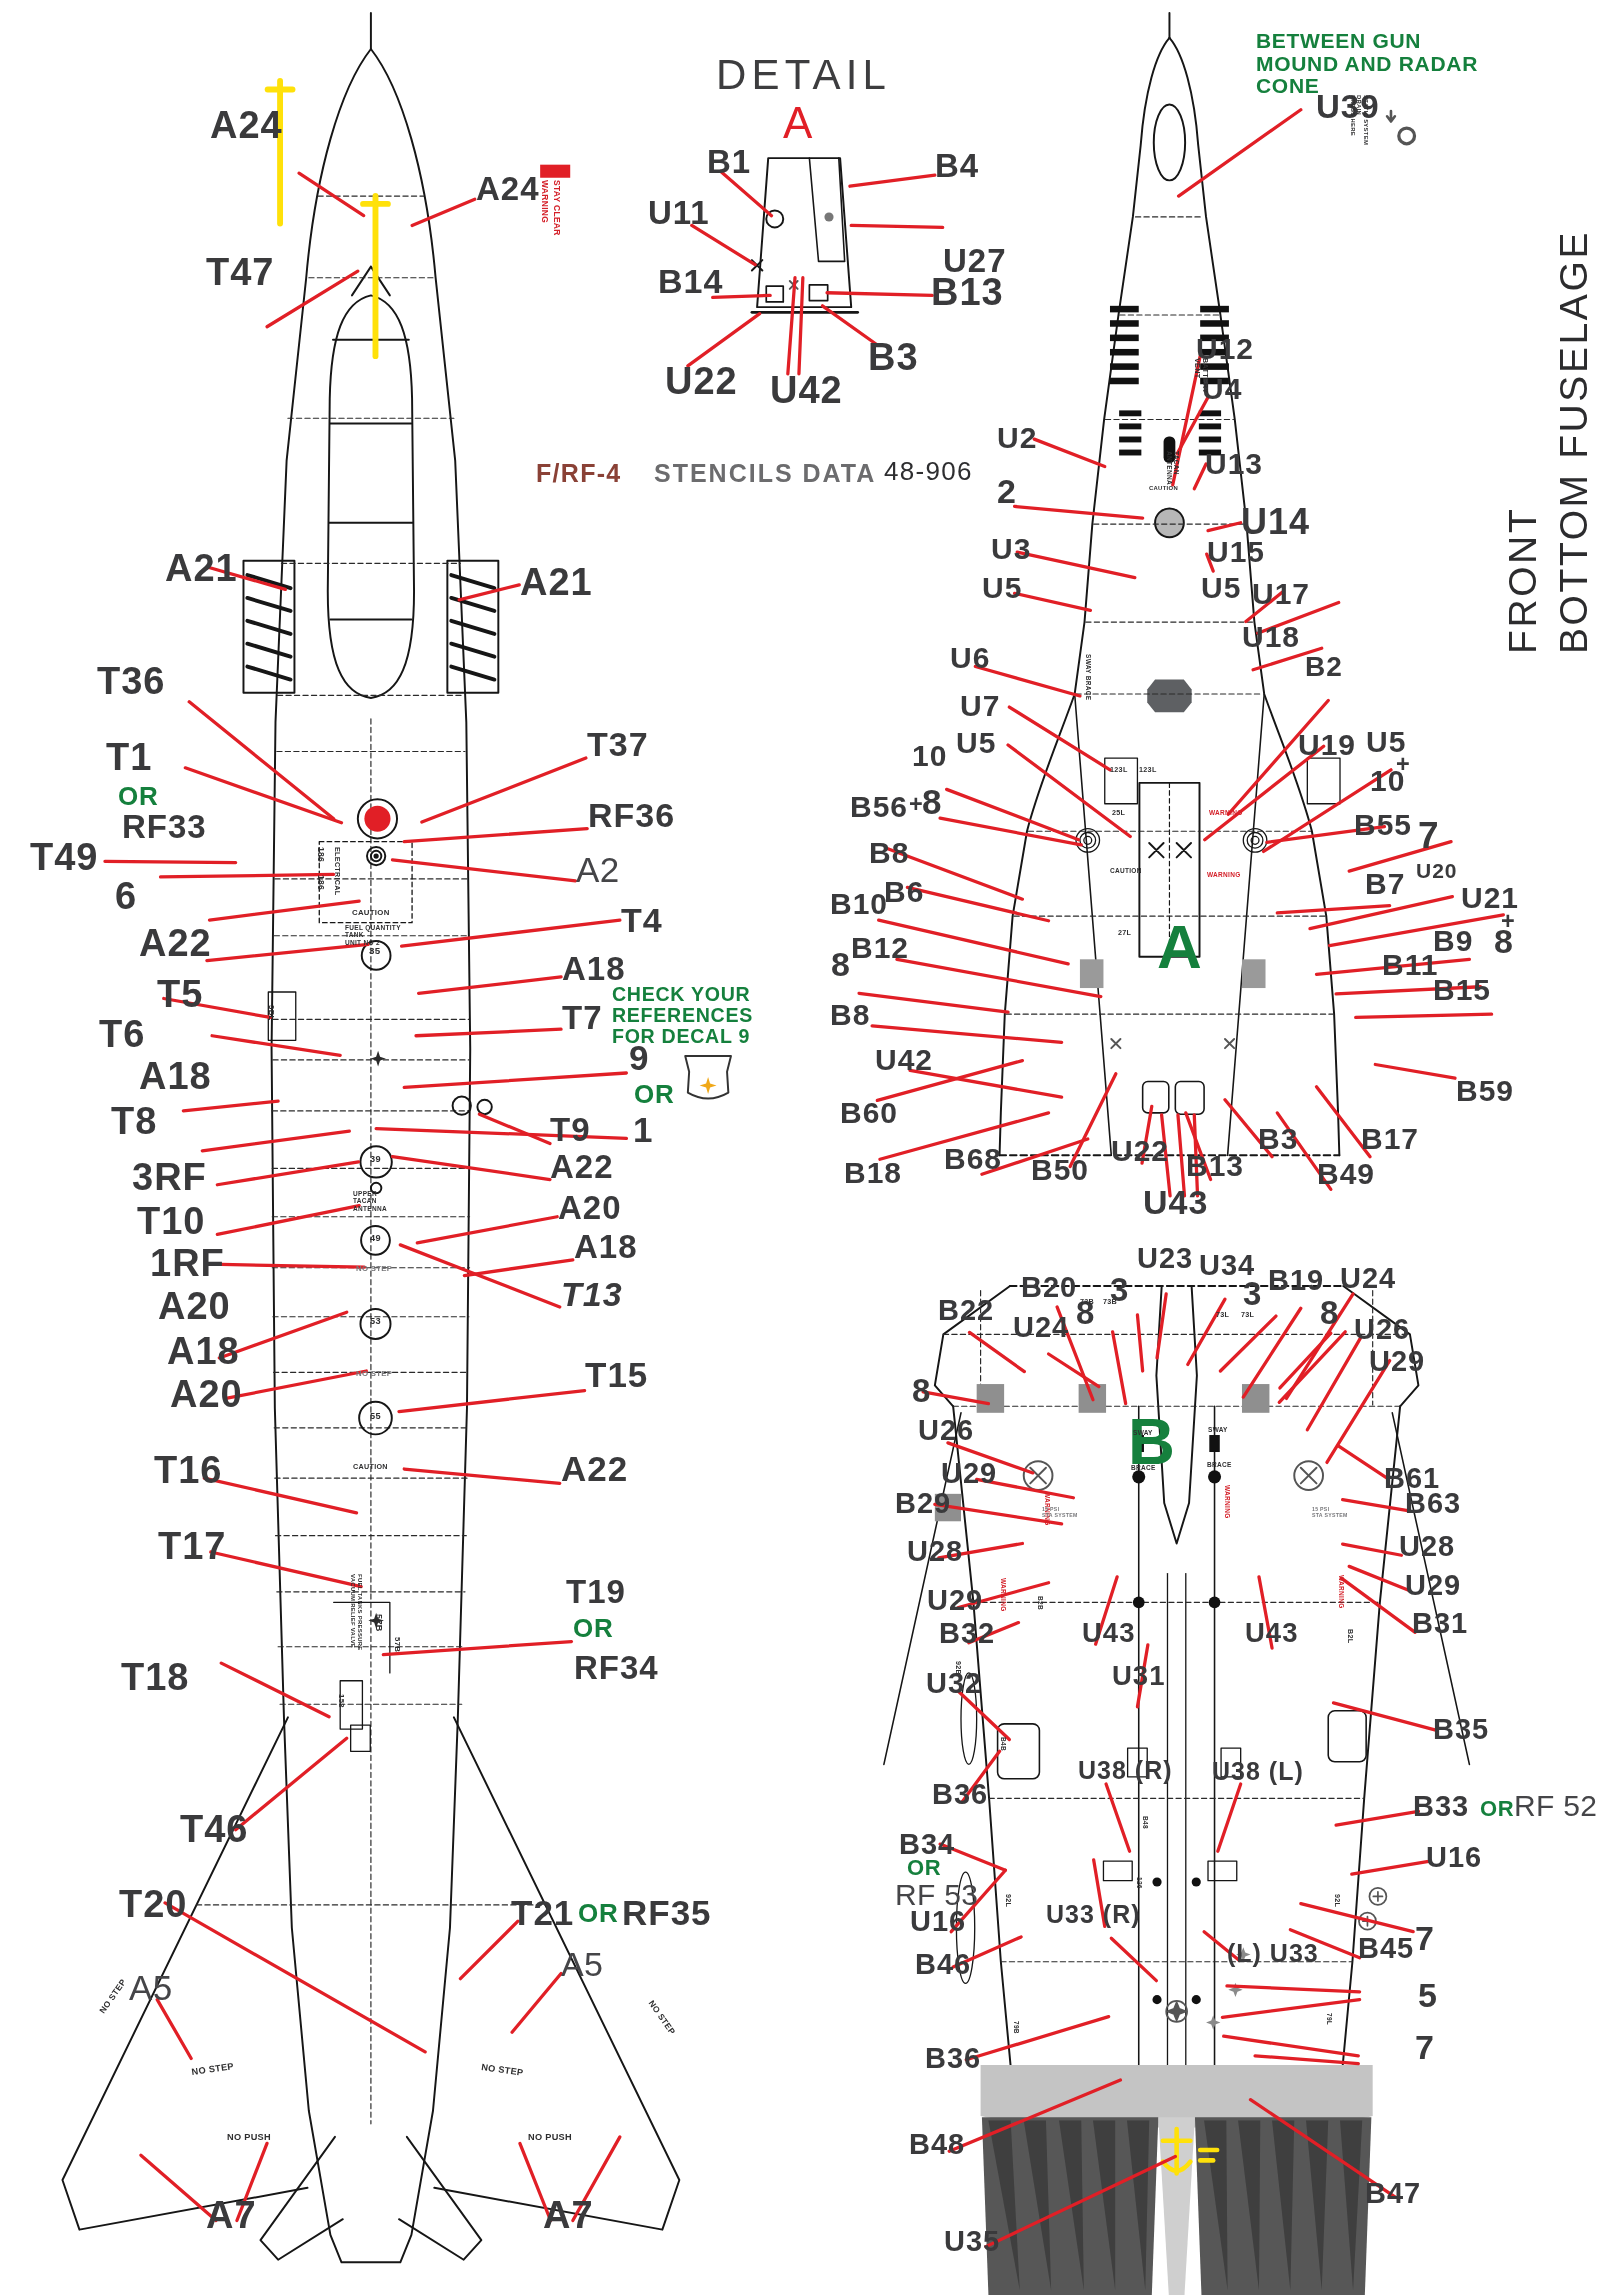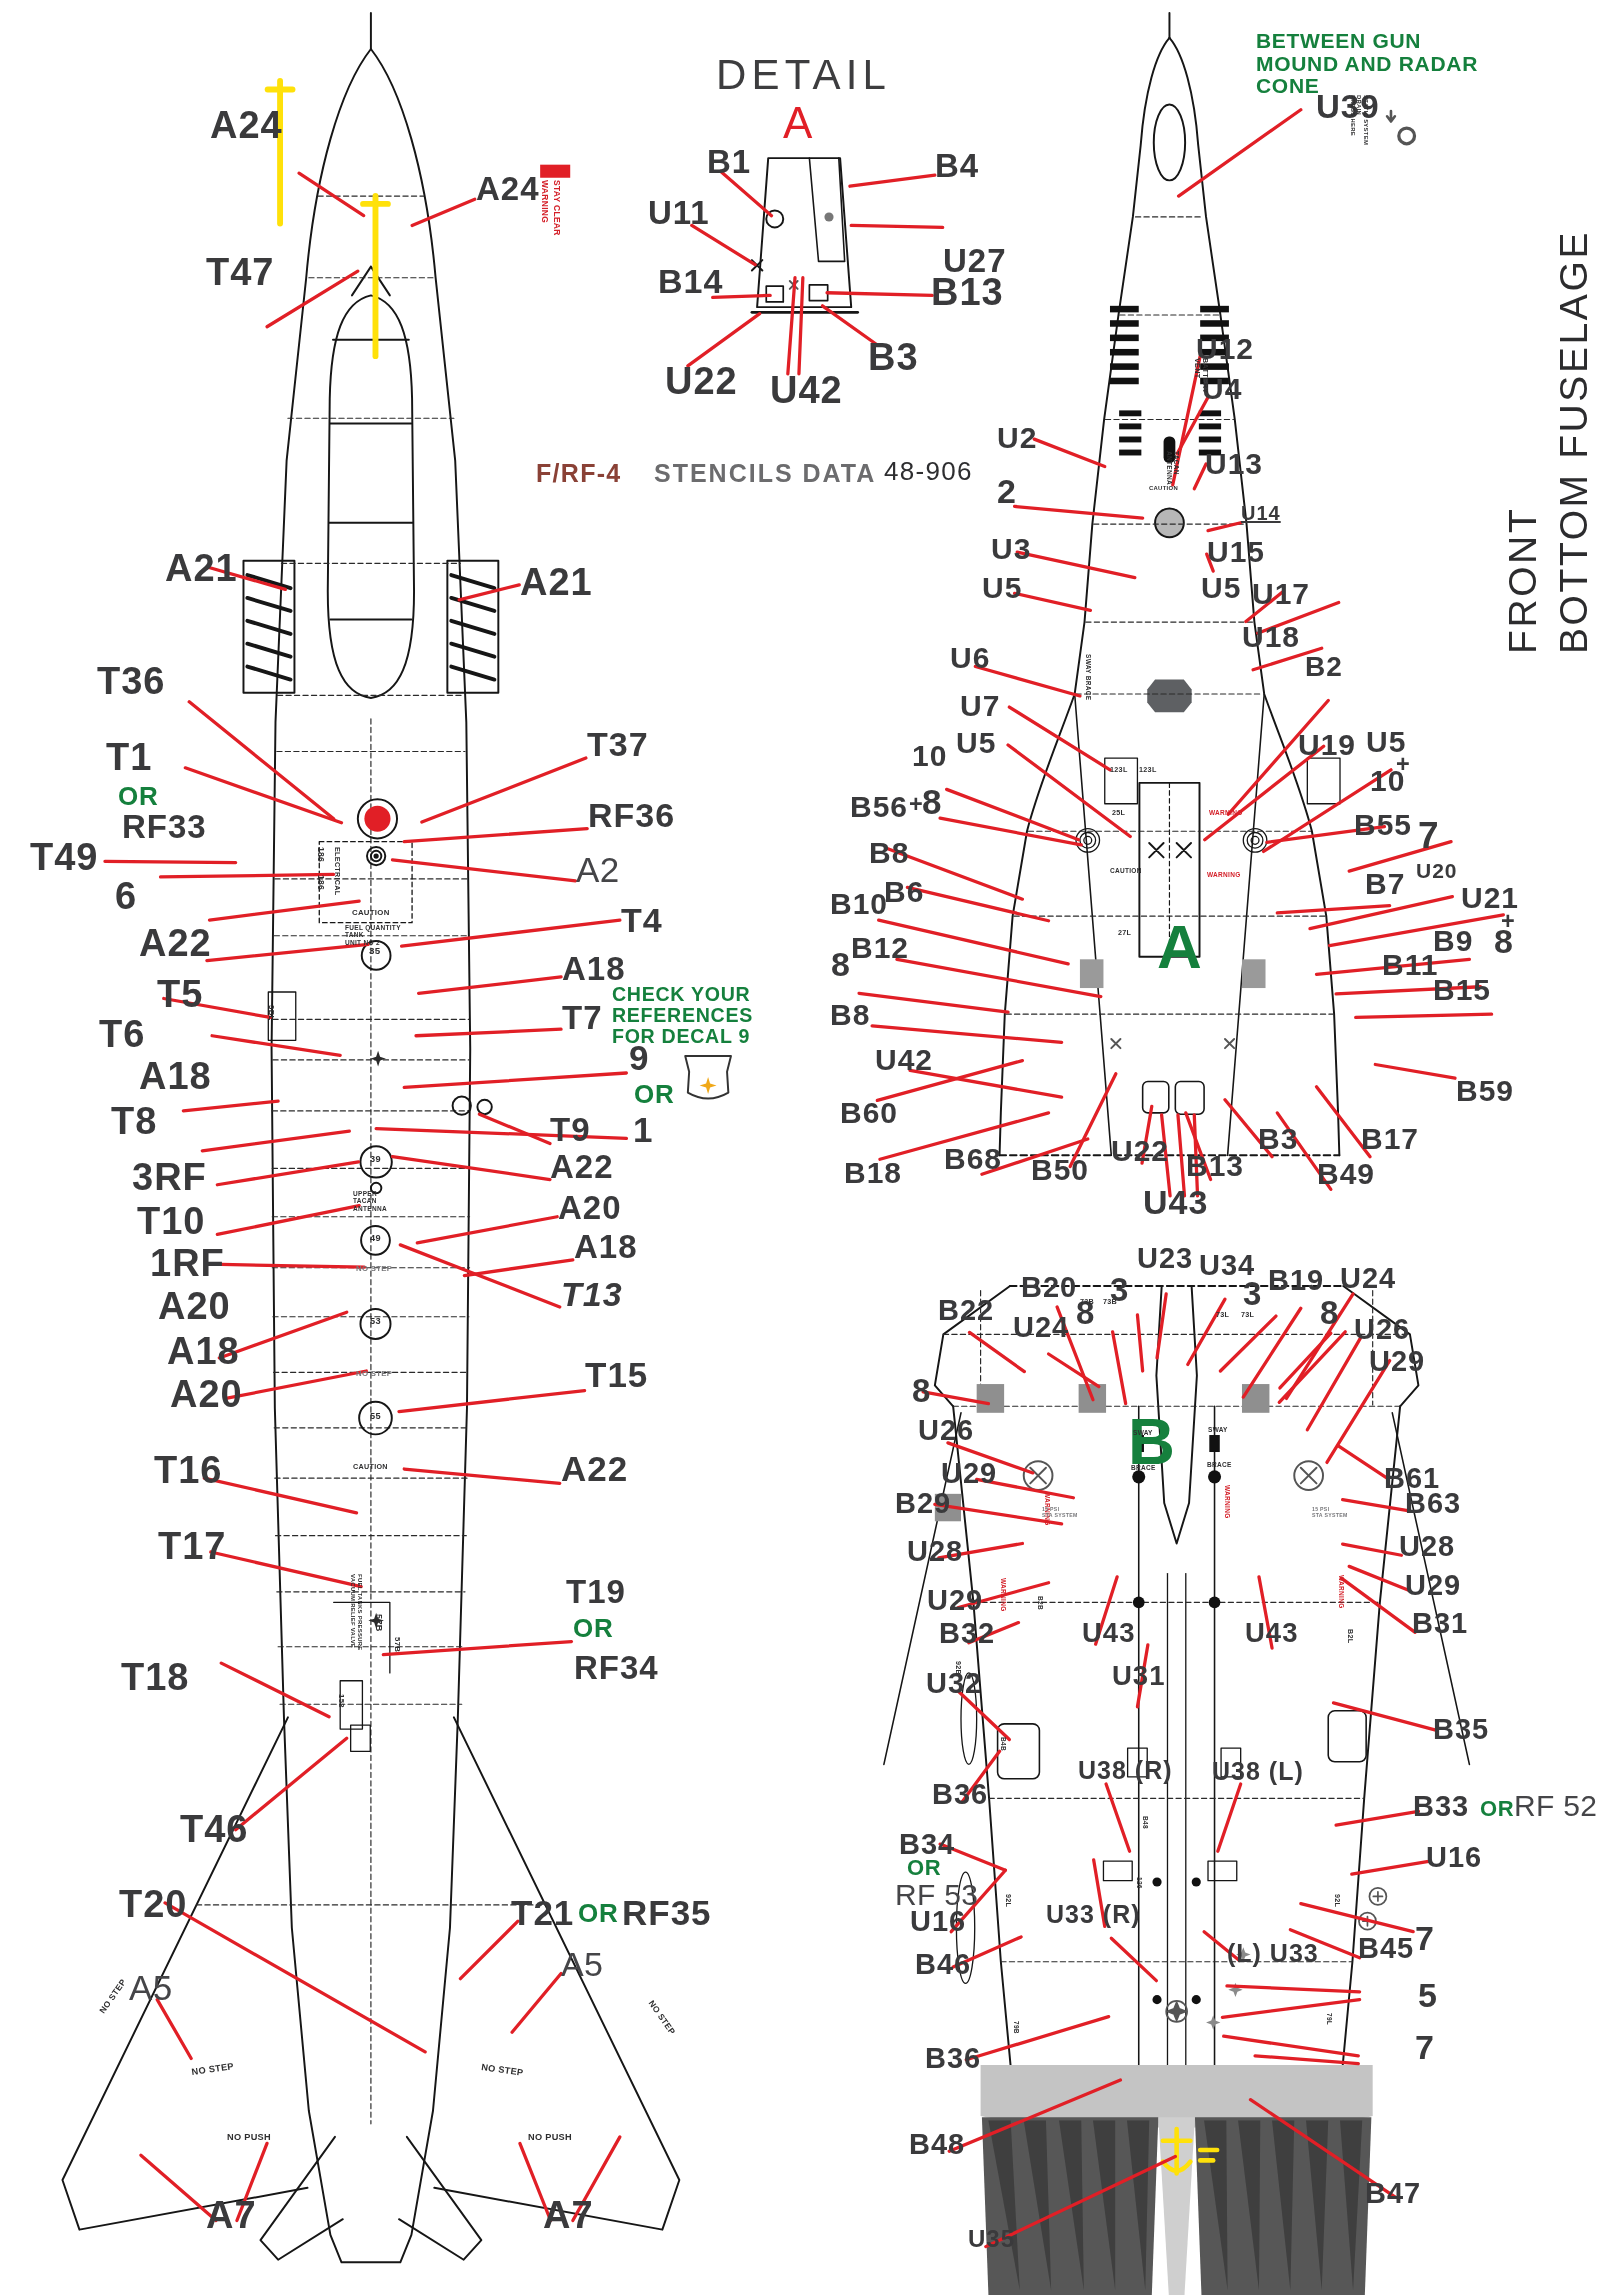--- a/index.html
+++ b/index.html
@@ -536,21 +536,21 @@
       <div class="lbl d" style="left: 931px; top: 272px; font-size: 38px;">B13</div>
       <div class="lbl r" style="left: 1256px; top: 30px; font-size: 21px;">BETWEEN GUN
 MOUND AND RADAR
 CONE</div>
       <div class="lbl d" style="left: 1316px; top: 89px; font-size: 33px;">U39</div>
       <div class="lbl d" style="left: 1196px; top: 333px; font-size: 30px;">U12</div>
       <div class="lbl d" style="left: 1202px; top: 373px; font-size: 30px;">U4</div>
       <div class="lbl d" style="left: 997px; top: 422px; font-size: 30px;">U2</div>
       <div class="lbl d" style="left: 1205px; top: 448px; font-size: 30px;">U13</div>
       <div class="lbl d" style="left: 997px; top: 473px; font-size: 34px;">2</div>
-      <div class="lbl d" style="left: 1241px; top: 503px; font-size: 20px; text-decoration: underline;">U14</div>
+      <div class="lbl d" style="left: 1241px; top: 503px; font-size: 36px;">U14</div>
       <div class="lbl d" style="left: 991px; top: 533px; font-size: 30px;">U3</div>
       <div class="lbl d" style="left: 1207px; top: 536px; font-size: 30px;">U15</div>
       <div class="lbl d" style="left: 982px; top: 572px; font-size: 30px;">U5</div>
       <div class="lbl d" style="left: 1201px; top: 572px; font-size: 30px;">U5</div>
       <div class="lbl d" style="left: 1252px; top: 578px; font-size: 30px;">U17</div>
       <div class="lbl d" style="left: 1242px; top: 621px; font-size: 30px;">U18</div>
       <div class="lbl d" style="left: 950px; top: 642px; font-size: 30px;">U6</div>
       <div class="lbl d" style="left: 960px; top: 690px; font-size: 30px;">U7</div>
       <div class="lbl d" style="left: 1305px; top: 652px; font-size: 28px;">B2</div>
       <div class="lbl d" style="left: 956px; top: 727px; font-size: 30px;">U5</div>
@@ -630,21 +630,21 @@
       <div class="lbl d" style="left: 915px; top: 1949px; font-size: 29px;">B46</div>
       <div class="lbl d" style="left: 1046px; top: 1901px; font-size: 25px;">U33 (R)</div>
       <div class="lbl d" style="left: 1227px; top: 1940px; font-size: 25px;">(L) U33</div>
       <div class="lbl d" style="left: 1415px; top: 1920px; font-size: 34px;">7</div>
       <div class="lbl d" style="left: 1358px; top: 1933px; font-size: 29px;">B45</div>
       <div class="lbl d" style="left: 1418px; top: 1977px; font-size: 34px;">5</div>
       <div class="lbl d" style="left: 1415px; top: 2029px; font-size: 34px;">7</div>
       <div class="lbl d" style="left: 925px; top: 2043px; font-size: 29px;">B36</div>
       <div class="lbl d" style="left: 909px; top: 2129px; font-size: 29px;">B48</div>
       <div class="lbl d" style="left: 1365px; top: 2178px; font-size: 29px;">B47</div>
-      <div class="lbl d" style="left: 944px; top: 2226px; font-size: 24px; margin-left: 24px;">U35</div>
+      <div class="lbl d" style="left: 944px; top: 2226px; font-size: 29px;">U35</div>
       <div class="lbl d" style="left: 1078px; top: 1757px; font-size: 25px;">U38 (R)</div>
       <div class="lbl d" style="left: 1212px; top: 1758px; font-size: 25px;">U38 (L)</div>
       <div class="lbl d" style="left: 1082px; top: 1618px; font-size: 27.5px;">U43</div>
       <div class="lbl d" style="left: 1112px; top: 1661px; font-size: 27.5px;">U31</div>
       <div class="lbl d" style="left: 1245px; top: 1618px; font-size: 27.5px;">U43</div>
       <div class="lbl r" style="left: 1128px; top: 1407px; font-size: 65px;">B</div>
     </div>
   <div id="micro-layer">
       <div class="micro" style="left: 325px; top: 847px; font-size: 8.5px; transform: rotate(90deg);">186</div>
       <div class="micro" style="left: 325px; top: 875px; font-size: 8.5px; transform: rotate(90deg);">186</div>

